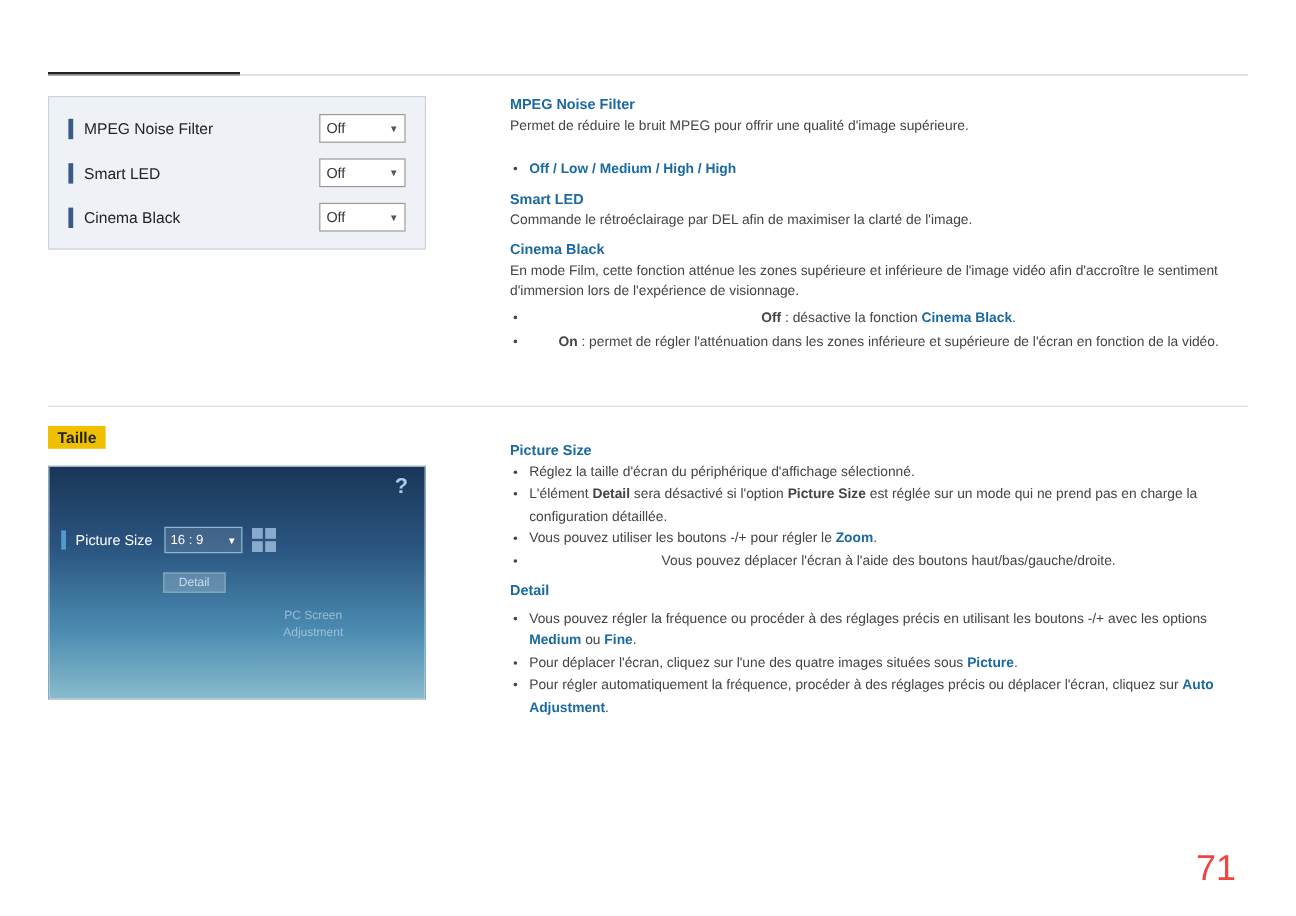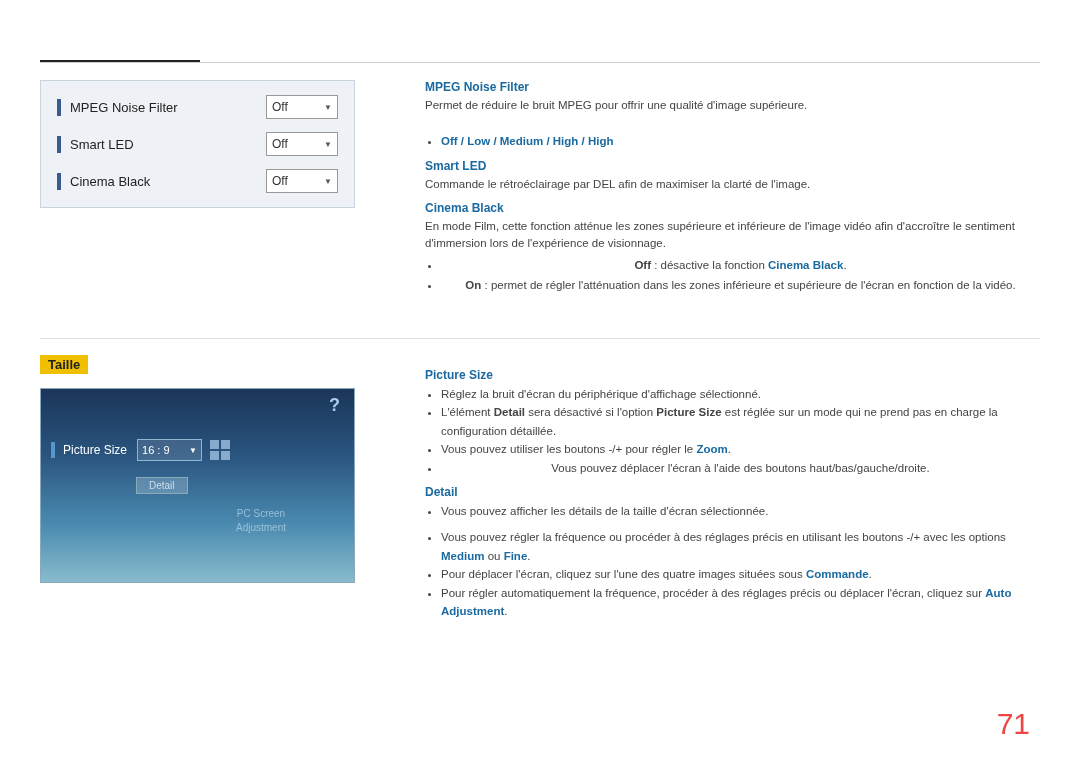--- a/index.html
+++ b/index.html
@@ -115,36 +115,33 @@
     <div>PC Screen</div>
     <div>Adjustment</div>
   </div>
 </div>
 
 <div style="position:absolute;top:368px;left:425px;right:40px;">
 
   <div style="margin-bottom:8px;">
     <div style="font-size:12px;font-weight:bold;color:#1a6aa0;margin-bottom:3px;">Picture Size</div>
     <ul style="margin-left:16px;">
-      <li style="font-size:11.5px;color:#444;line-height:1.6;list-style:disc;">Réglez la bruit d'écran du périphérique d'affichage sélectionné.</li>
+      <li style="font-size:11.5px;color:#444;line-height:1.6;list-style:disc;">Réglez la taille d'écran du périphérique d'affichage sélectionné.</li>
       <li style="font-size:11.5px;color:#444;line-height:1.6;list-style:disc;">L'élément <span style="font-weight:bold;">Detail</span> sera désactivé si l'option <span style="font-weight:bold;">Picture Size</span> est réglée sur un mode qui ne prend pas en charge la configuration détaillée.</li>
       <li style="font-size:11.5px;color:#444;line-height:1.6;list-style:disc;">Vous pouvez utiliser les boutons -/+ pour régler le <span style="color:#1a6aa0;font-weight:bold;">Zoom</span>.</li>
       <li style="font-size:11.5px;color:#444;line-height:1.6;list-style:disc;text-align:center;">Vous pouvez déplacer l'écran à l'aide des boutons haut/bas/gauche/droite.</li>
     </ul>
   </div>
 
   <div style="margin-bottom:8px;">
     <div style="font-size:12px;font-weight:bold;color:#1a6aa0;margin-bottom:3px;">Detail</div>
-    <ul style="margin-left:16px;">
-      <li style="font-size:11.5px;color:#444;line-height:1.6;list-style:disc;">Vous pouvez afficher les détails de la taille d'écran sélectionnée.</li>
-    </ul>
   </div>
 
   <div style="margin-bottom:8px;">
     <ul style="margin-left:16px;">
       <li style="font-size:11.5px;color:#444;line-height:1.6;list-style:disc;">Vous pouvez régler la fréquence ou procéder à des réglages précis en utilisant les boutons -/+ avec les options <span style="color:#1a6aa0;font-weight:bold;">Medium</span> ou <span style="color:#1a6aa0;font-weight:bold;">Fine</span>.</li>
-      <li style="font-size:11.5px;color:#444;line-height:1.6;list-style:disc;">Pour déplacer l'écran, cliquez sur l'une des quatre images situées sous <span style="color:#1a6aa0;font-weight:bold;">Commande</span>.</li>
+      <li style="font-size:11.5px;color:#444;line-height:1.6;list-style:disc;">Pour déplacer l'écran, cliquez sur l'une des quatre images situées sous <span style="color:#1a6aa0;font-weight:bold;">Picture</span>.</li>
       <li style="font-size:11.5px;color:#444;line-height:1.6;list-style:disc;">Pour régler automatiquement la fréquence, procéder à des réglages précis ou déplacer l'écran, cliquez sur <span style="color:#1a6aa0;font-weight:bold;">Auto Adjustment</span>.</li>
     </ul>
   </div>
 </div>
 
 <div style="position:absolute;bottom:22px;right:50px;font-size:30px;color:#ef4444;font-weight:300;">71</div>
 
 </body></html>

